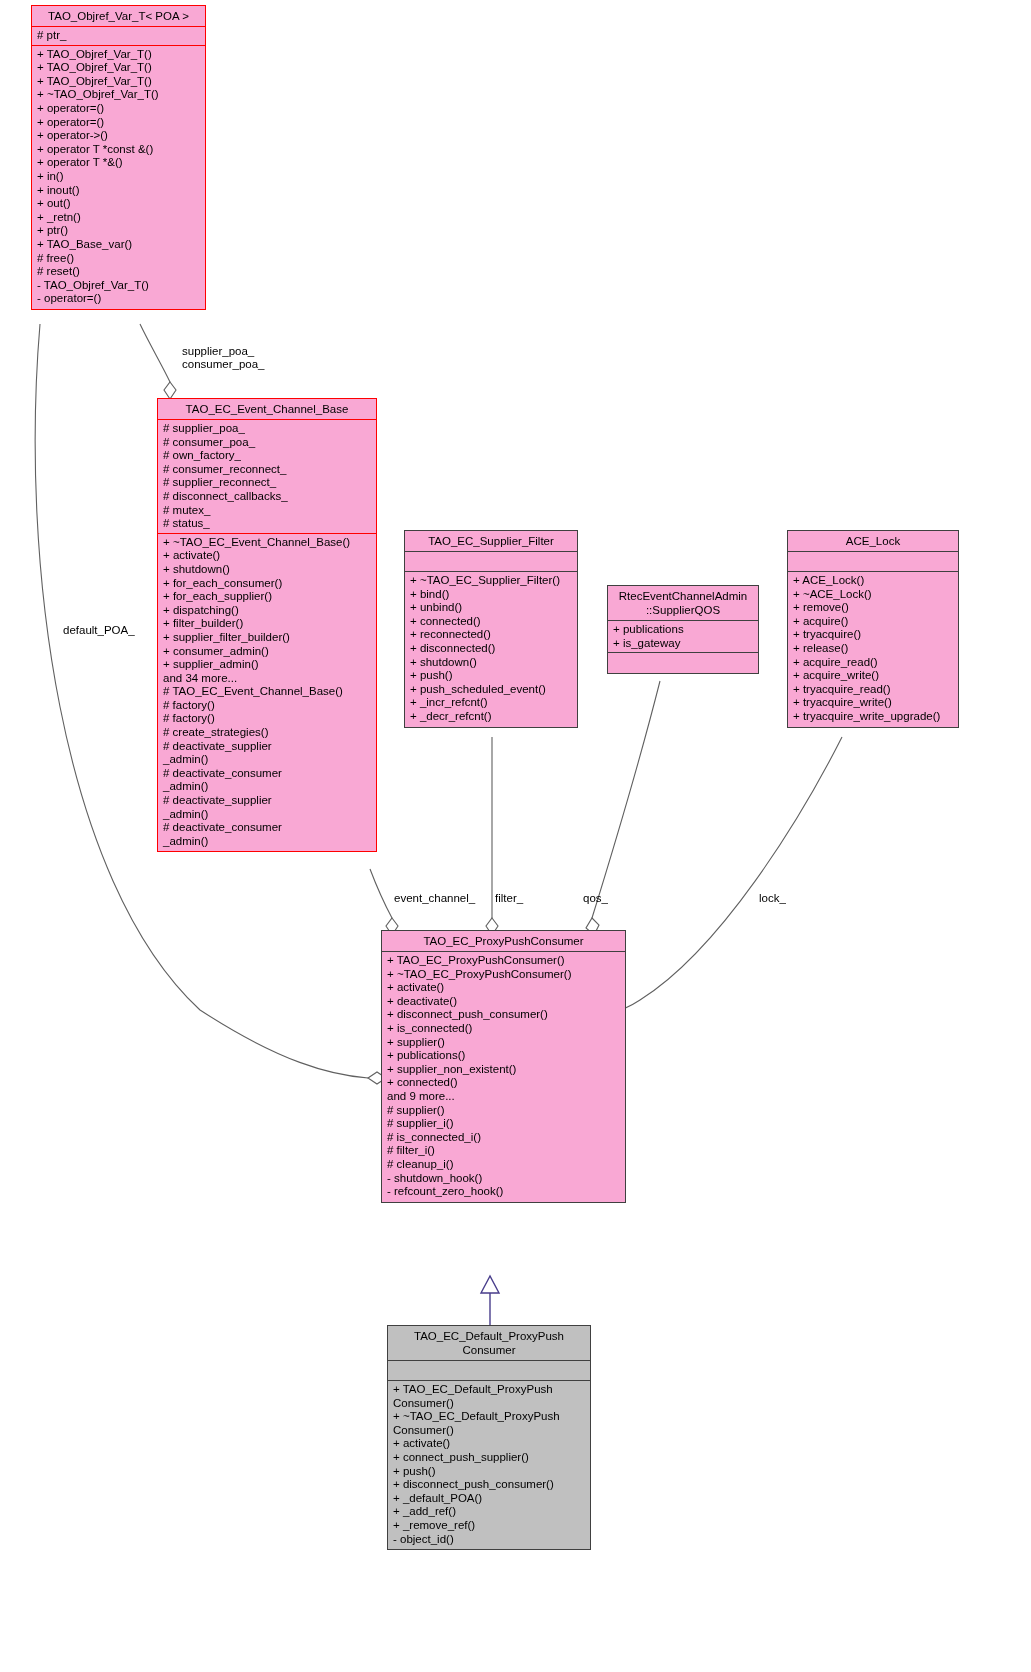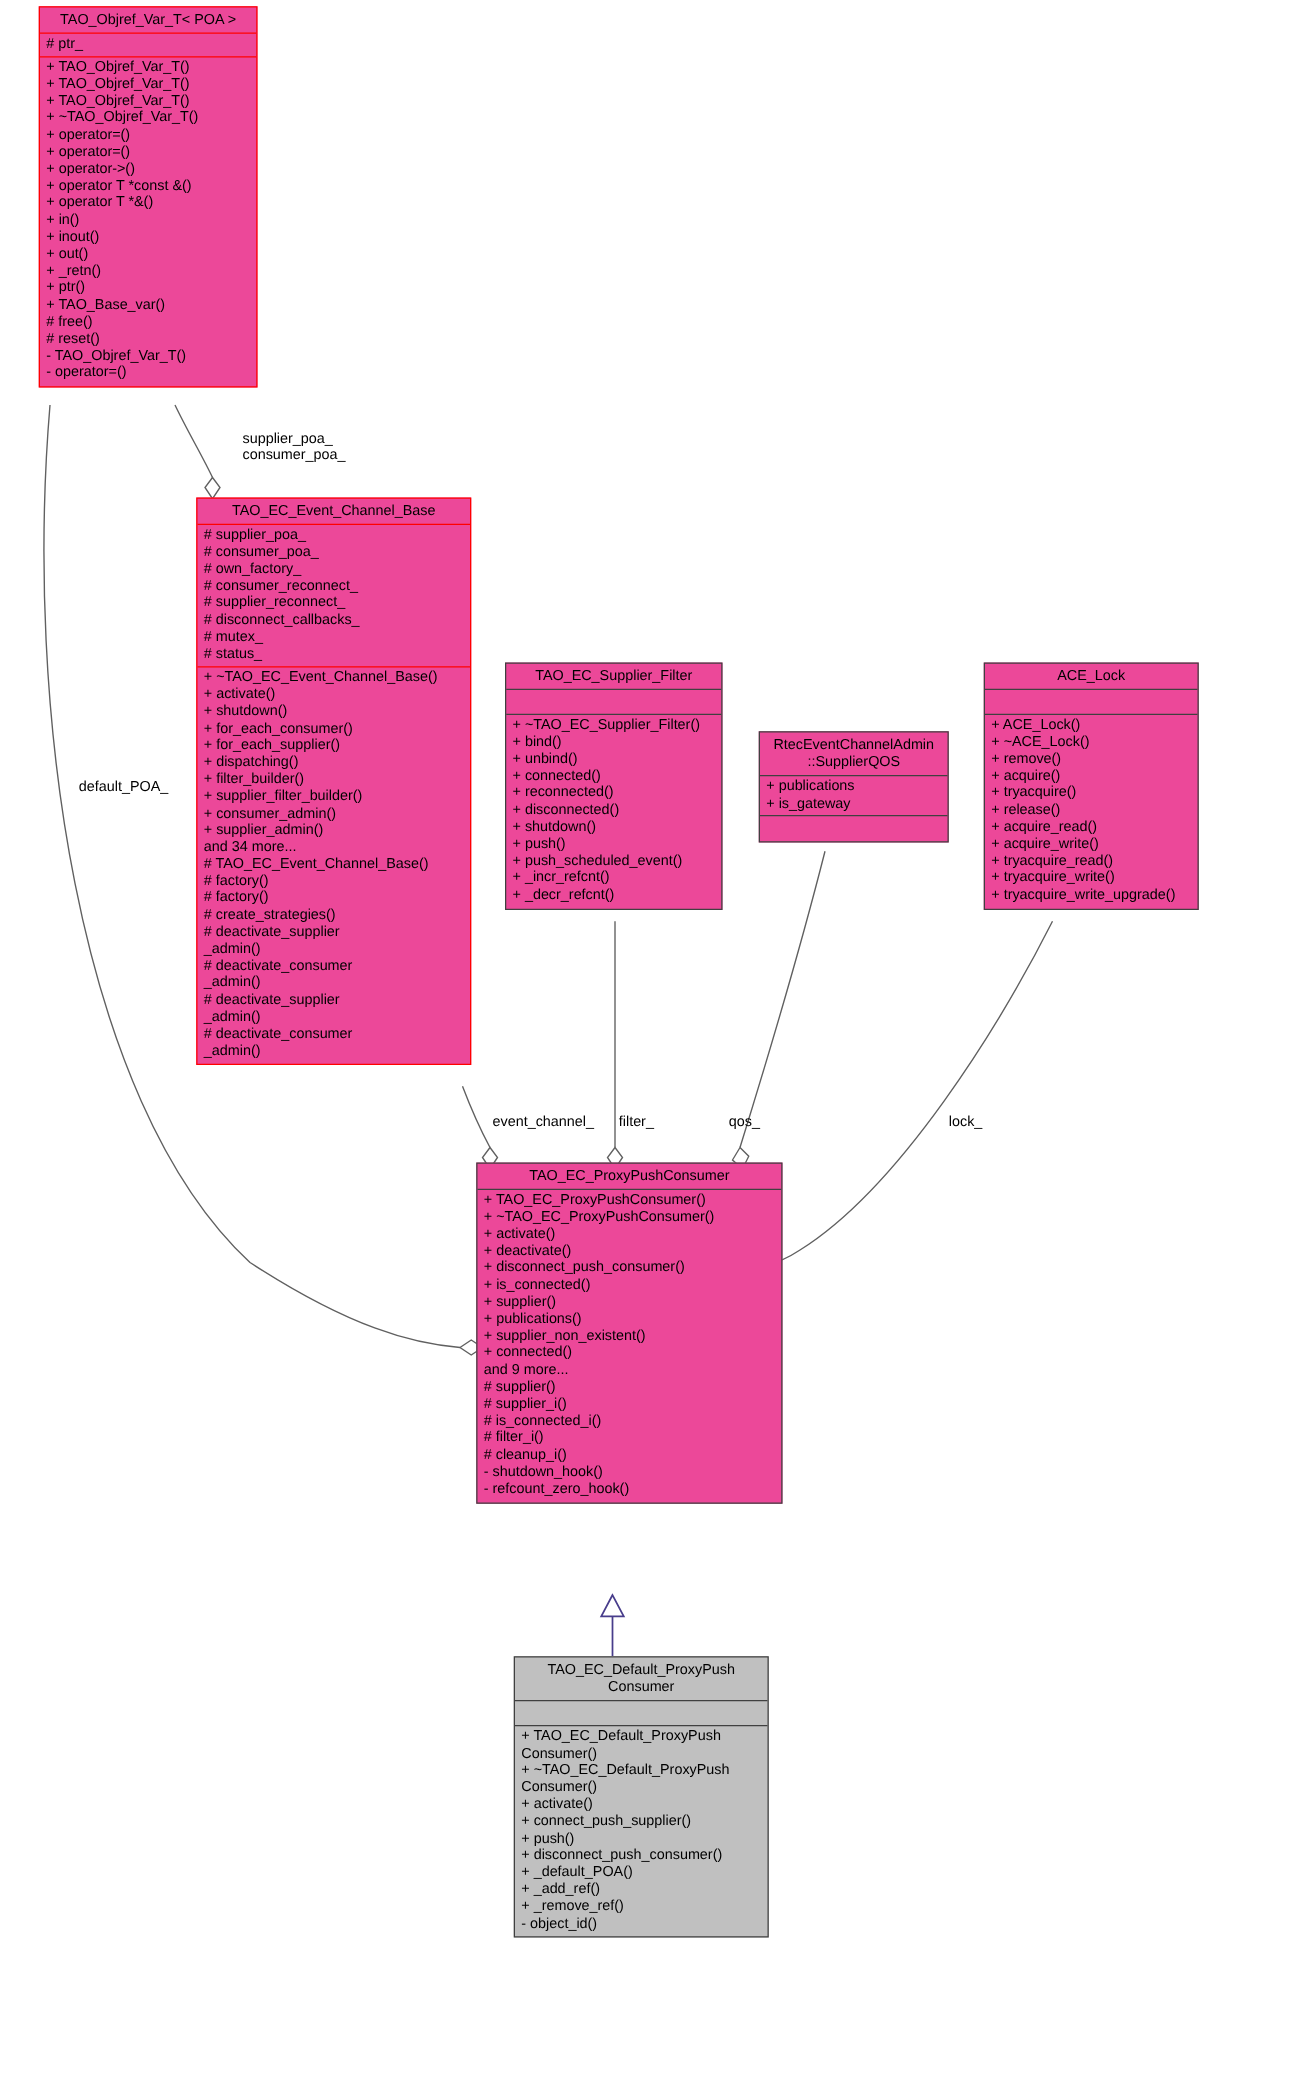--- a/index.html
+++ b/index.html
@@ -24,21 +24,21 @@
   svg.edges {
     position: absolute;
     left: 0; top: 0;
     width: 1031px;
     height: 1672px;
     pointer-events: none;
   }
   .uml-box {
     position: absolute;
     box-sizing: border-box;
-    background: #ec4899;
+    background: #f9a8d4;
     border: 1px solid #404040;
     font-size: 11.5px;
     line-height: 13.6px;
   }
   .uml-box.highlight {
     border-color: #ff0000;
   }
   .uml-box.shaded {
     background: #c0c0c0;
   }
@@ -132,21 +132,21 @@
       <div>+ _retn()</div>
       <div>+ ptr()</div>
       <div>+ TAO_Base_var()</div>
       <div># free()</div>
       <div># reset()</div>
       <div>- TAO_Objref_Var_T()</div>
       <div>- operator=()</div>
     </div>
   </div>
 
-  <div class="edge-label" style="left:194px; top:345px;">supplier_poa_
+  <div class="edge-label" style="left:182px; top:345px;">supplier_poa_
 consumer_poa_</div>
 
   <div class="edge-label" style="left:63px; top:624px;">default_POA_</div>
 
   <div class="uml-box highlight" style="left:157px; top:398px; width:220px;">
     <div class="uml-title">TAO_EC_Event_Channel_Base</div>
     <div class="uml-attrs">
       <div># supplier_poa_</div>
       <div># consumer_poa_</div>
       <div># own_factory_</div>
@@ -251,21 +251,21 @@
       <div># supplier()</div>
       <div># supplier_i()</div>
       <div># is_connected_i()</div>
       <div># filter_i()</div>
       <div># cleanup_i()</div>
       <div>- shutdown_hook()</div>
       <div>- refcount_zero_hook()</div>
     </div>
   </div>
 
-  <div class="uml-box shaded" style="left:387px; top:1325px; width:204px;margin-left:24px;">
+  <div class="uml-box shaded" style="left:387px; top:1325px; width:204px;">
     <div class="uml-title">TAO_EC_Default_ProxyPush
 Consumer</div>
     <div class="uml-attrs empty-row"></div>
     <div class="uml-ops">
       <div class="wrapline">+ TAO_EC_Default_ProxyPush
 Consumer()</div>
       <div class="wrapline">+ ~TAO_EC_Default_ProxyPush
 Consumer()</div>
       <div>+ activate()</div>
       <div>+ connect_push_supplier()</div>

